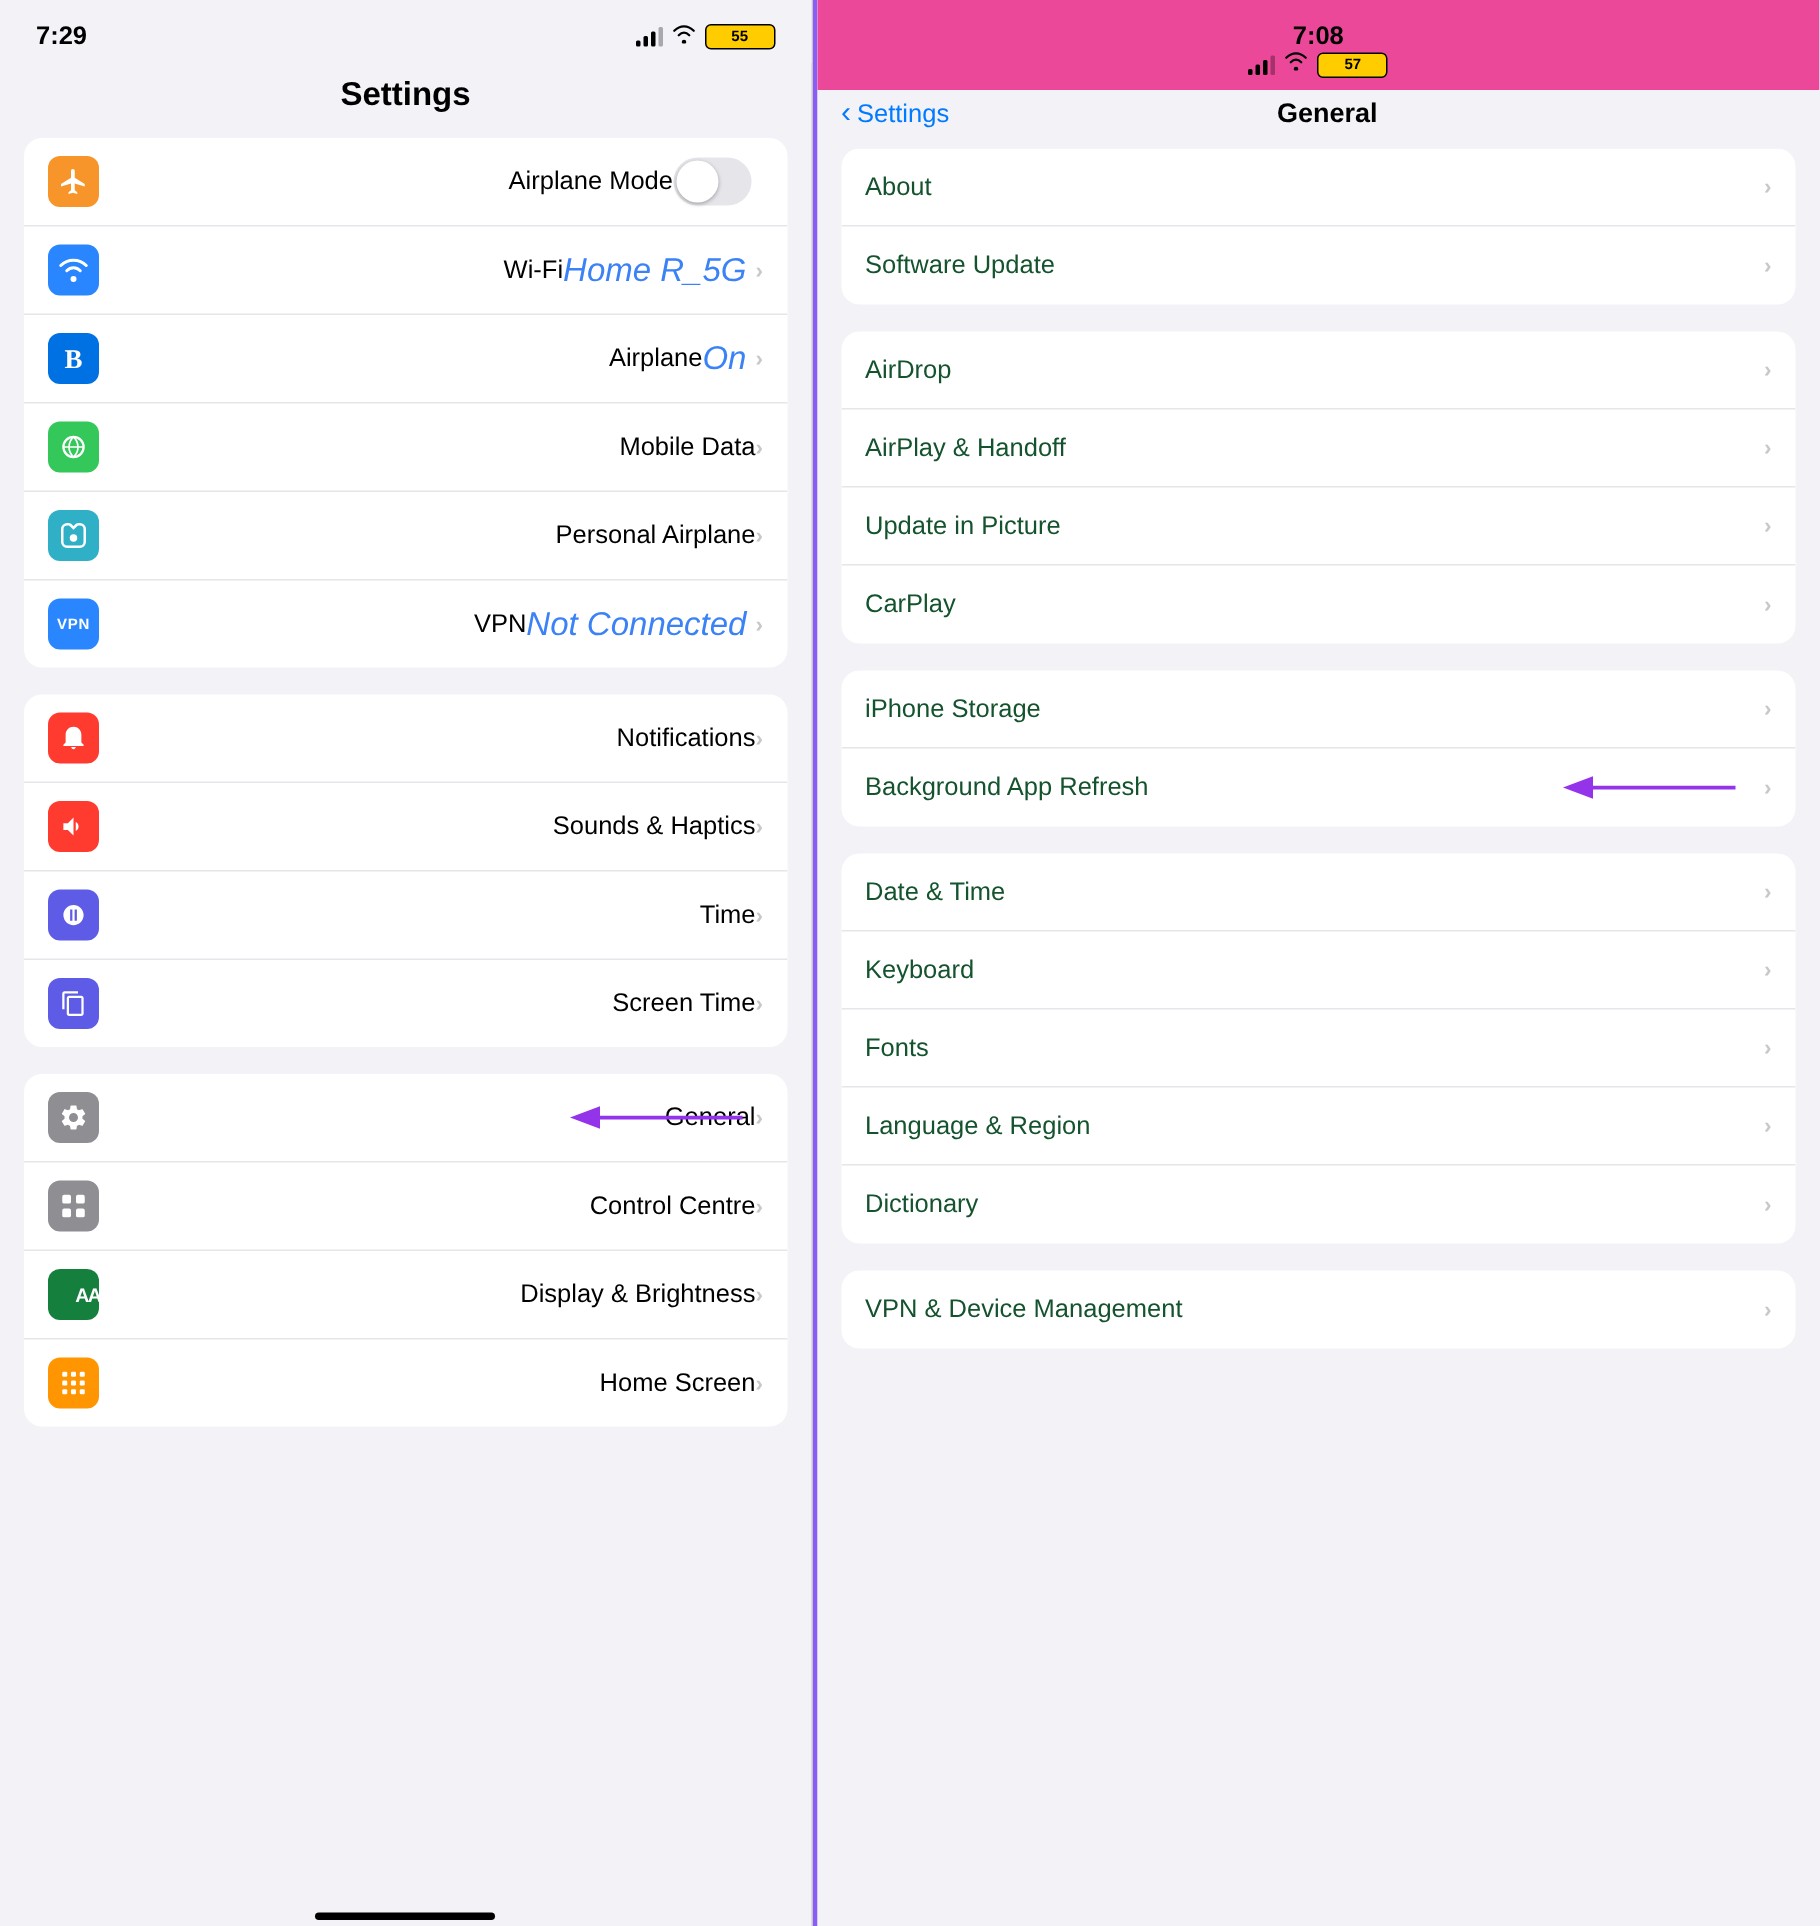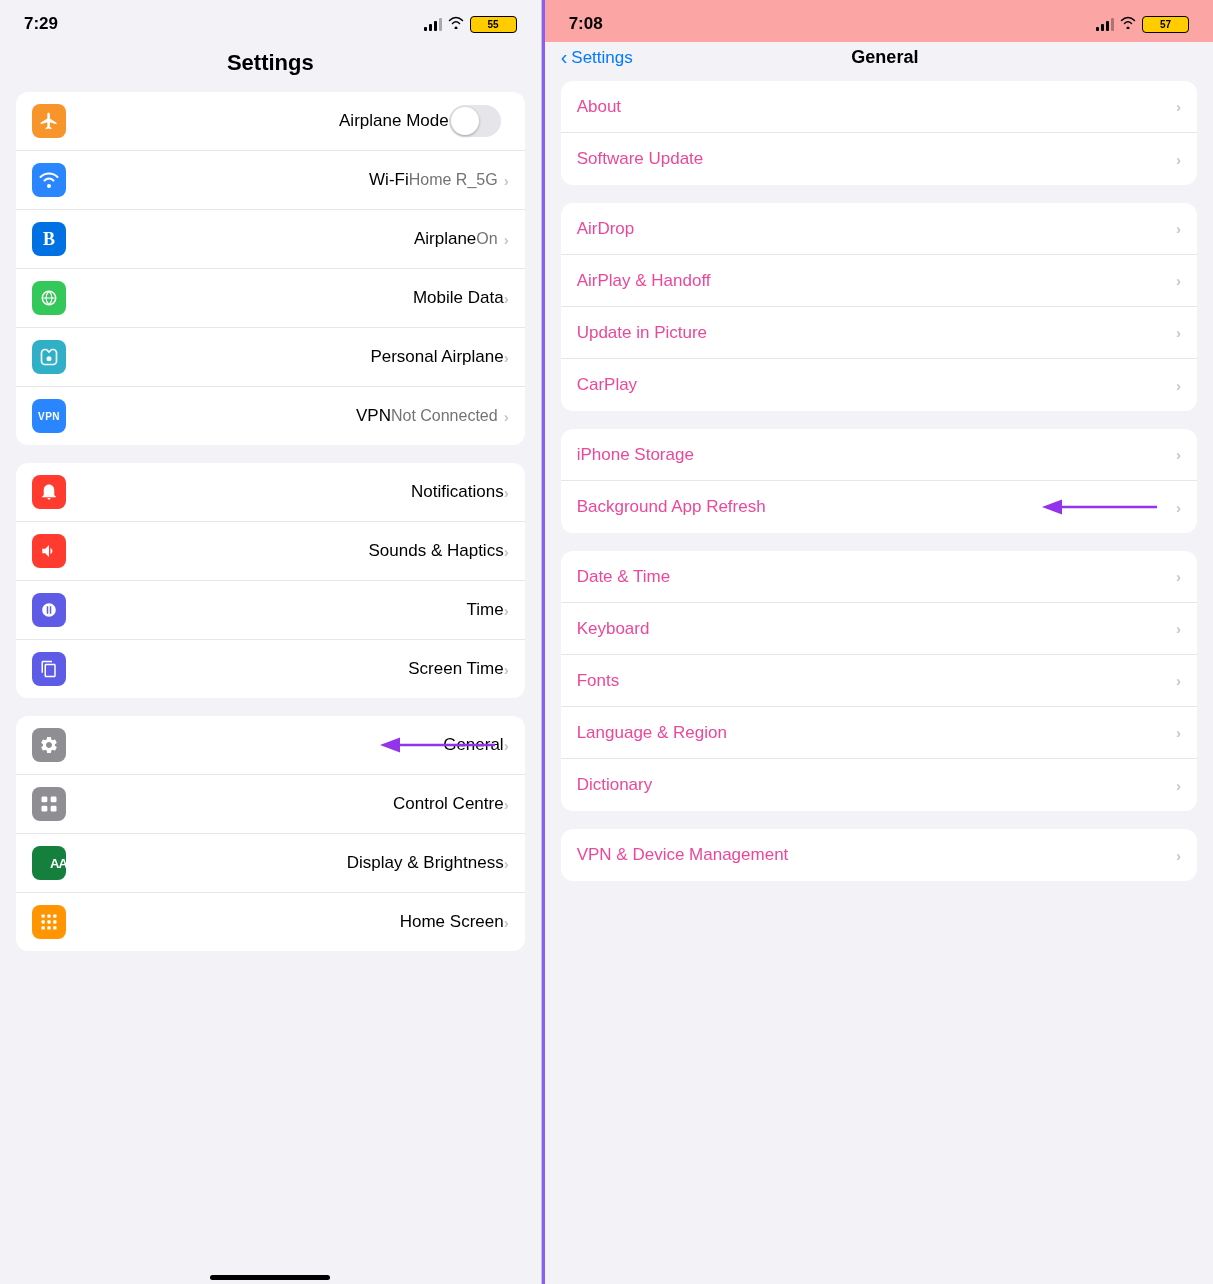--- a/index.html
+++ b/index.html
@@ -125,23 +125,24 @@
     .icon-blue-display { background: #15803d; padding-left: 19px; }
 
     .row-label {
       flex: 1;
       font-size: 17px;
       color: #000;
       text-align: right;
     }
 
     .row-value {
-      font-size: 16px;
-      color: #737373;
+      font-size: 22px;
+      color: #3b82f6;
       margin-right: 6px;
+      font-style: italic;
     }
 
     .chevron {
       color: #c7c7cc;
       font-size: 15px;
       font-weight: 600;
     }
 
     
     .toggle {
@@ -177,21 +178,22 @@
       background: #f2f2f7;
       display: flex;
       flex-direction: column;
     }
 
     .right-status-bar {
       display: flex;
       justify-content: space-between;
       align-items: center;
       padding: 14px 24px 8px 24px;
-      background: #fca5a5;
+      background: #ec4899;
+      flex-direction: column;
     }
 
     .right-nav {
       display: flex;
       align-items: center;
       padding: 4px 16px 12px 16px;
     }
     .back-btn {
       display: flex;
       align-items: center;
@@ -237,21 +239,21 @@
       cursor: pointer;
       position: relative;
     }
     .right-row:last-child {
       border-bottom: none;
     }
 
     .right-row-label {
       flex: 1;
       font-size: 17px;
-      color: #ec4899;
+      color: #14532d;
     }
 
     
     .home-indicator {
       display: flex;
       justify-content: center;
       padding: 8px 0 4px 0;
     }
     .home-bar {
       width: 120px;

